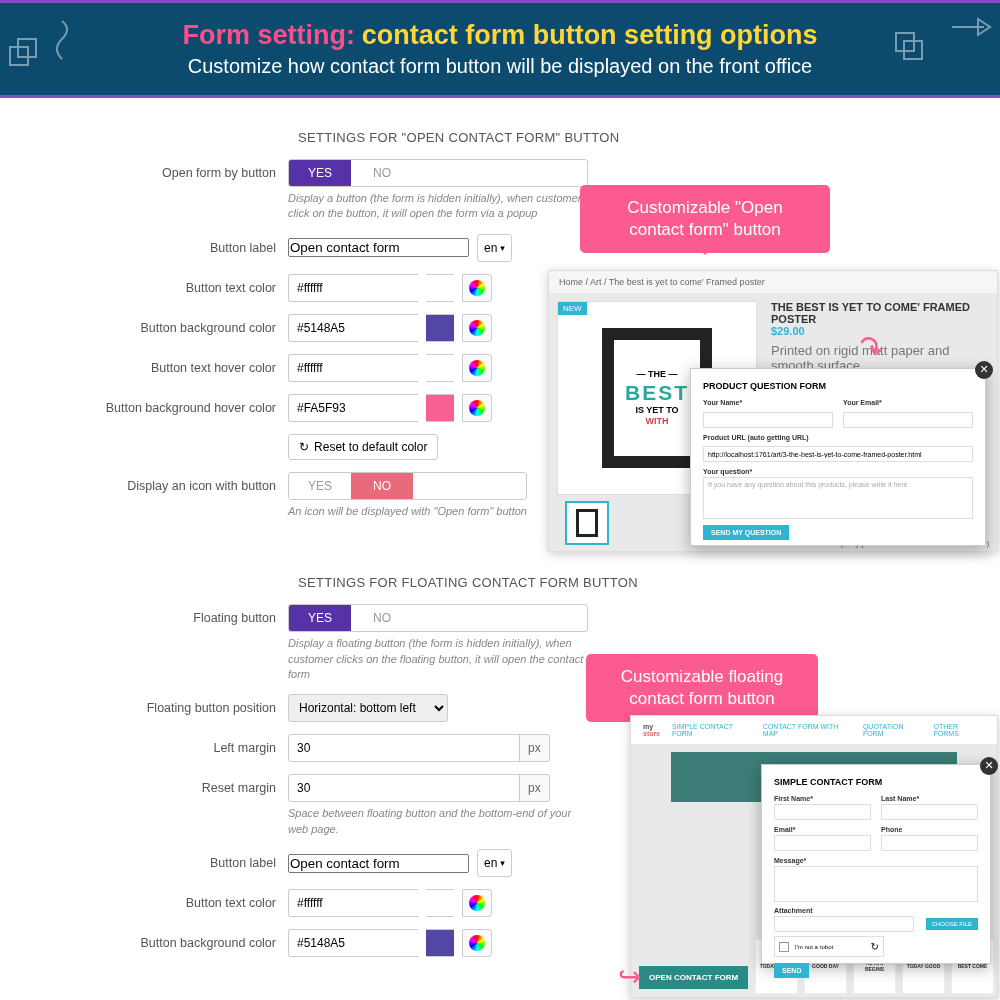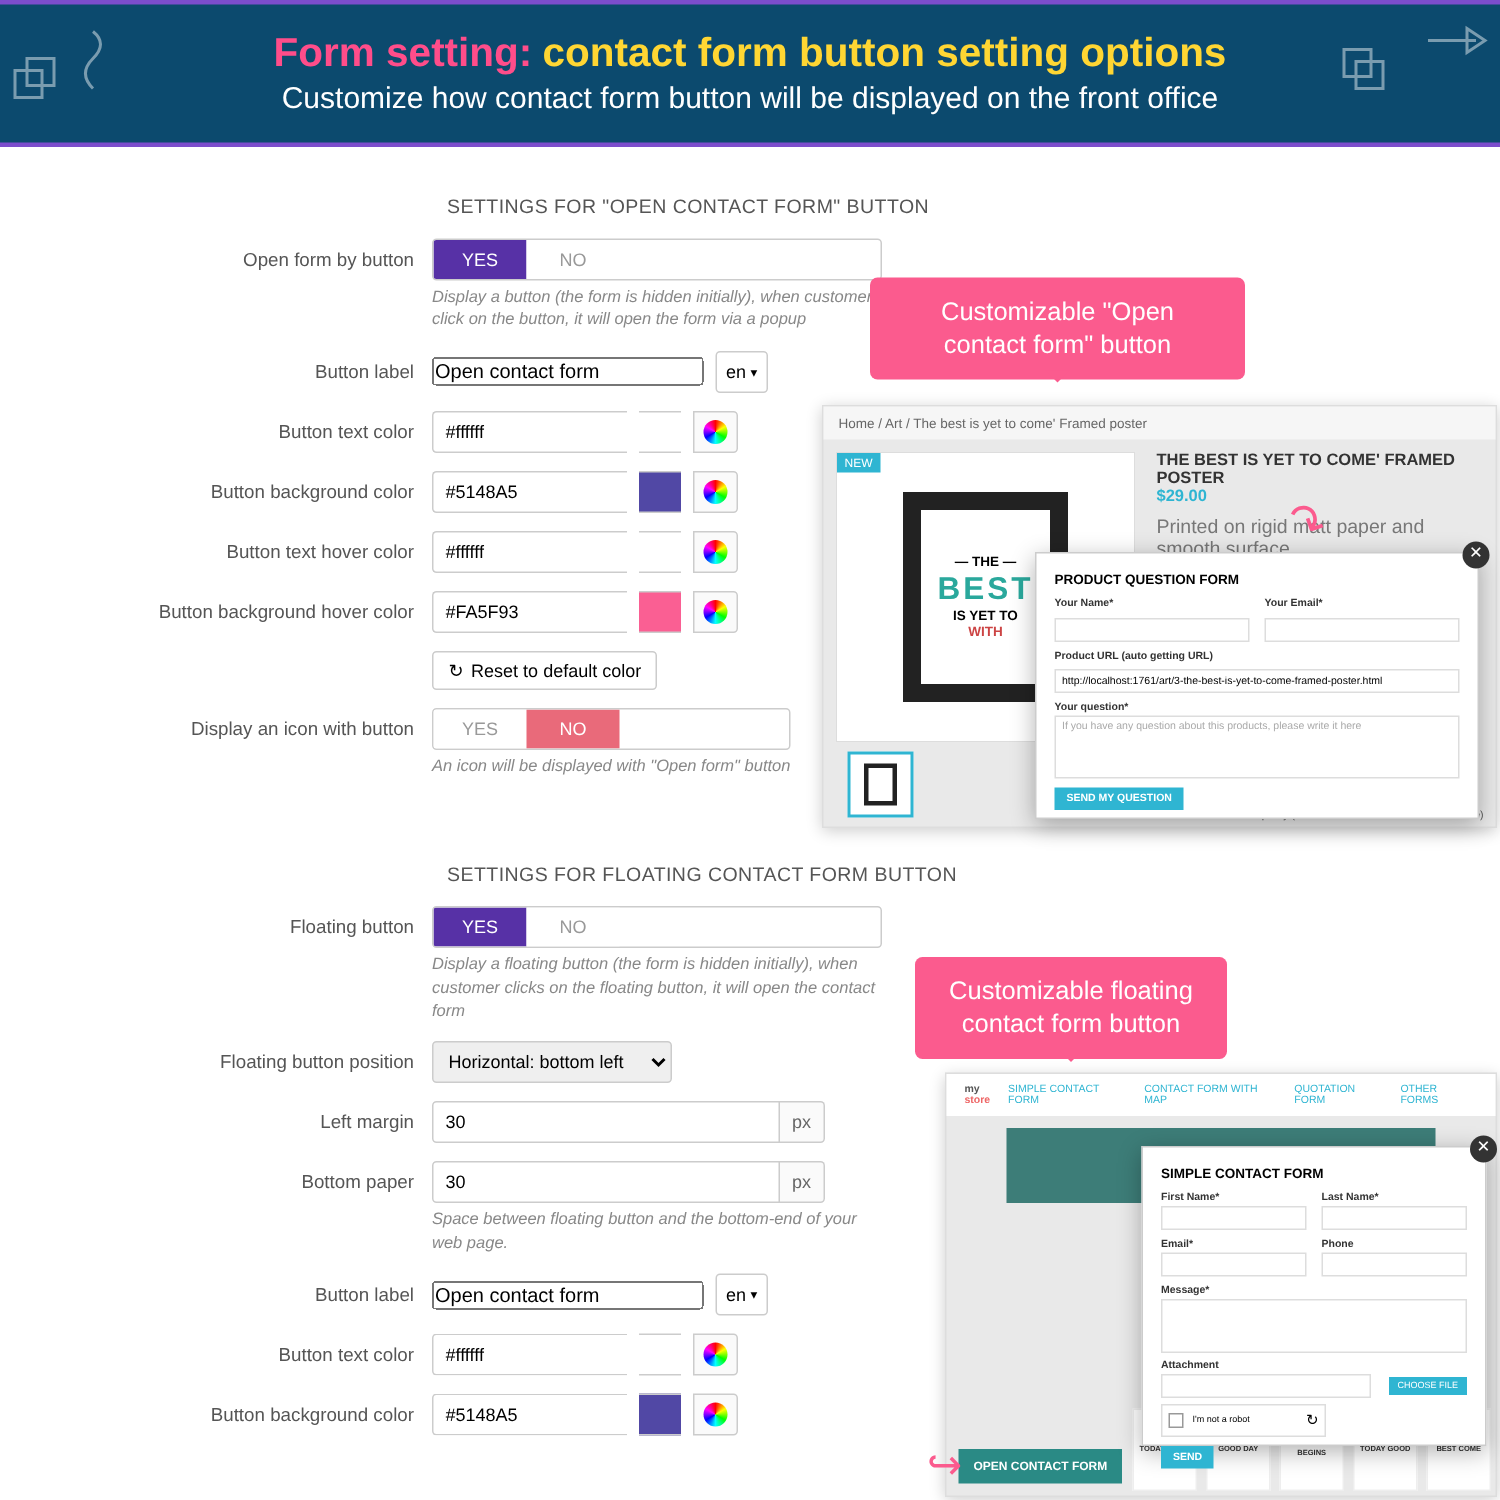--- a/index.html
+++ b/index.html
@@ -208,21 +208,21 @@
       <div class="label">Left margin</div>
     <div class="field">
         <div class="unit-input">
           <input value="30" style="">
           <span class="unit">px</span>
         </div>
       </div>
     </div>
 
   <div class="row">
-      <div class="label">Bottom paper</div>
+      <div class="label">Reset margin</div>
     <div class="field">
         <div class="unit-input">
           <input value="30" style="">
           <span class="unit">px</span>
         </div>
     <div class="hint">Space between floating button and the bottom-end of your web page.</div>
       </div>
     </div>
 
   <div class="row">
@@ -250,21 +250,21 @@
         <input value="#5148A5" style="">
         <div class="swatch" style="background:#5148A5"></div>
         <div class="wheel">
           <span></span>
         </div>
       </div>
     </div>
 </div>
 
 <div class="callout" style="right:170px;top:185px;width:250px">Customizable "Open contact form" button</div>
-<div class="callout" style="right:182px;top:638px;width:208px">Customizable floating contact form button</div>
+<div class="callout" style="right:182px;top:654px;width:232px">Customizable floating contact form button</div>
 
 <div class="preview preview1">
   <div class="p-bread">Home  /  Art  /  The best is yet to come' Framed poster</div>
   <div class="p-body">
     <div>
       <div class="p-img">
         <span class="new">NEW</span>
         <div class="frame">
             <div class="poster">— THE —<br><span class="best">BEST</span><br>IS YET TO<br><span style="color:#c44">WITH</span></div>
           </div>

